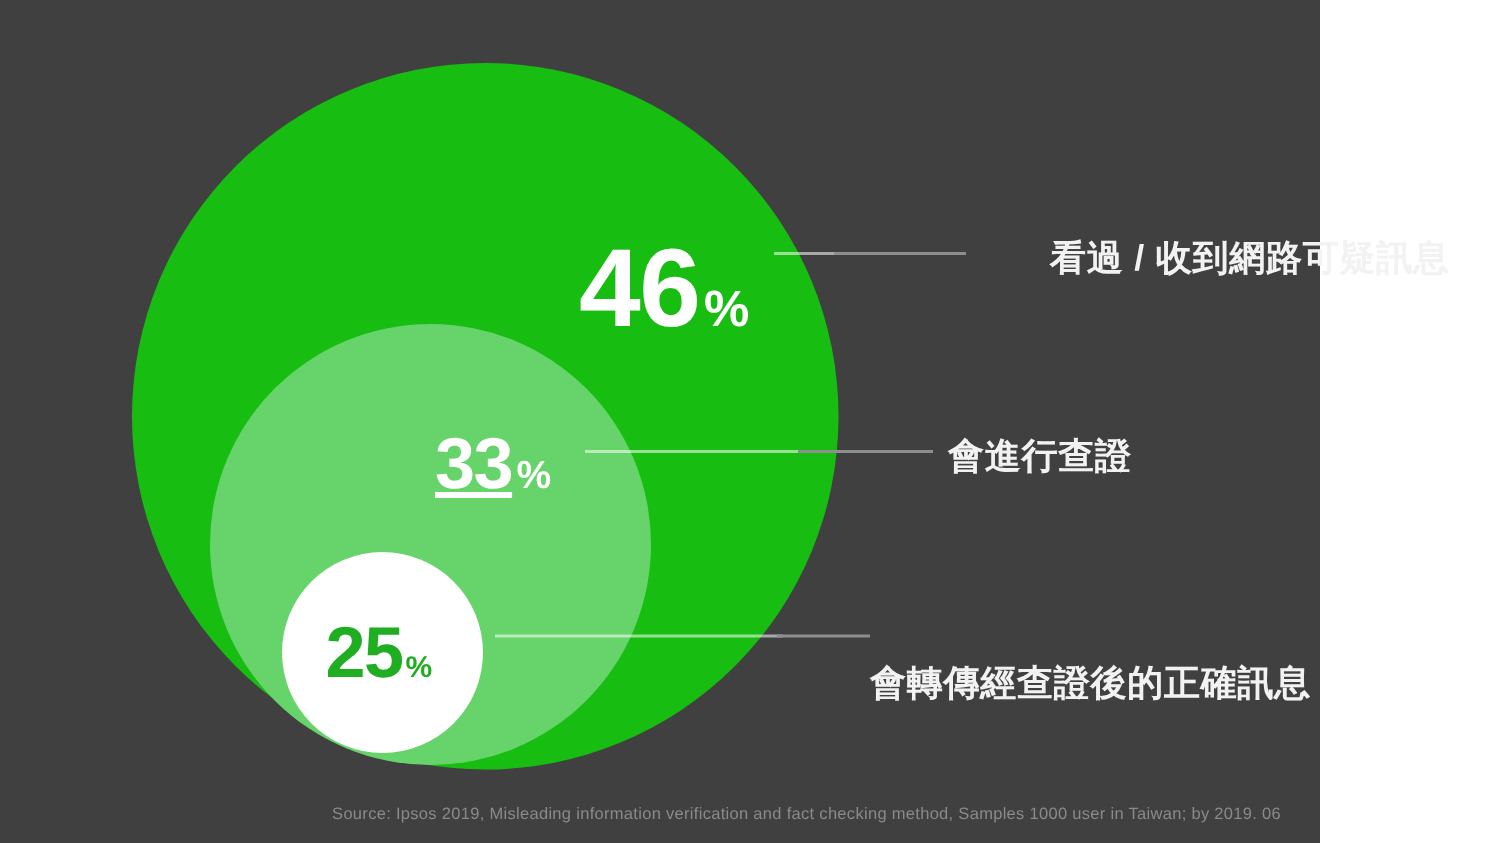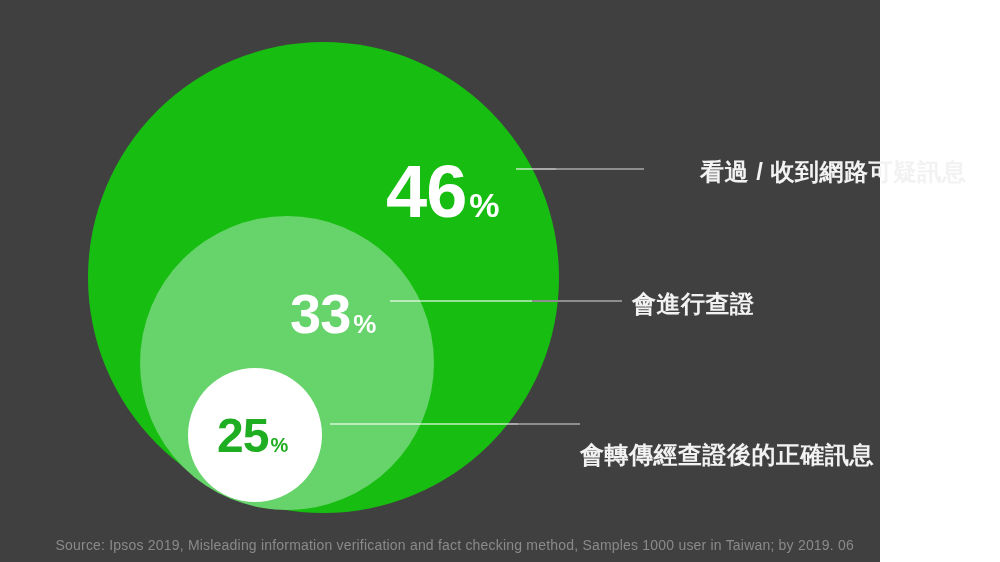--- a/index.html
+++ b/index.html
@@ -69,21 +69,21 @@
     color: #ffffff;
   }
   #value-46 .num { font-size: 74px; }
   #value-46 .pct { font-size: 34px; margin-left: 3px; }
 
   #value-33 {
     left: 290px;
     top: 286px;
     color: #ffffff;
   }
-  #value-33 .num { font-size: 56px; }
+  #value-33 .num { font-size: 48px; text-decoration: underline; }
   #value-33 .pct { font-size: 26px; margin-left: 3px; }
 
   #value-25 {
     left: 217px;
     top: 412px;
     color: #1fae22;
   }
   #value-25 .num { font-size: 48px; }
   #value-25 .pct { font-size: 20px; margin-left: 2px; }
 
@@ -122,21 +122,21 @@
   #label-3 { left: 580px; top: 411px; margin-top: 28px; }
 
   
   #source-note {
     position: absolute;
     left: 0;
     right: 26px;
     top: 537px;
     text-align: right;
     color: #8a8a8a;
-    font-size: 14px;
+    font-size: 11px;
     letter-spacing: 0.2px;
     white-space: nowrap;
   }
 </style>
 </head>
 <body>
 
 <div id="slide">
 
   <div class="bubble" id="bubble-outer"></div>

